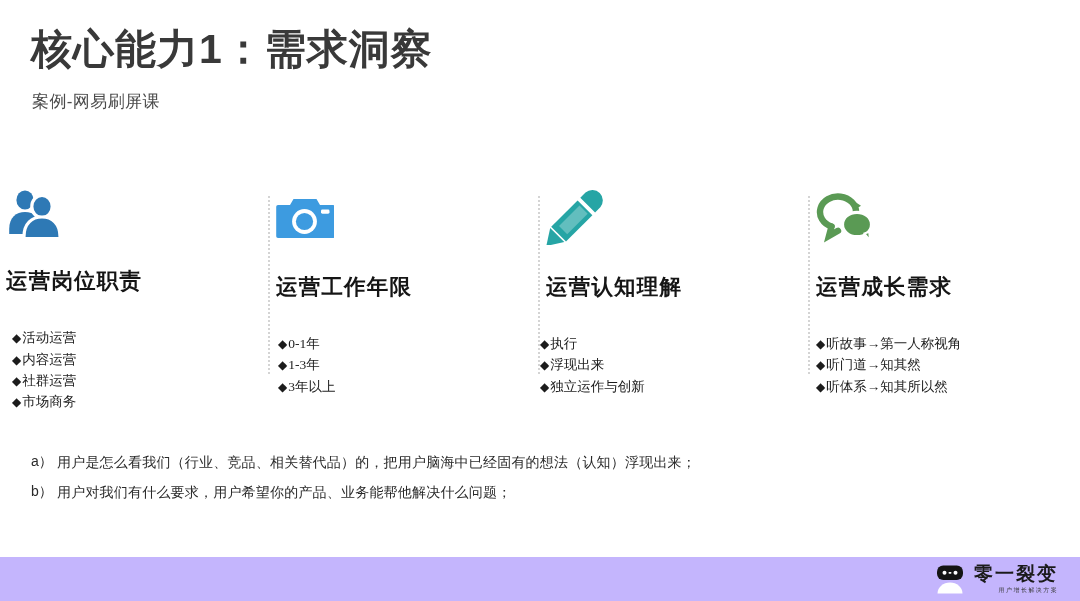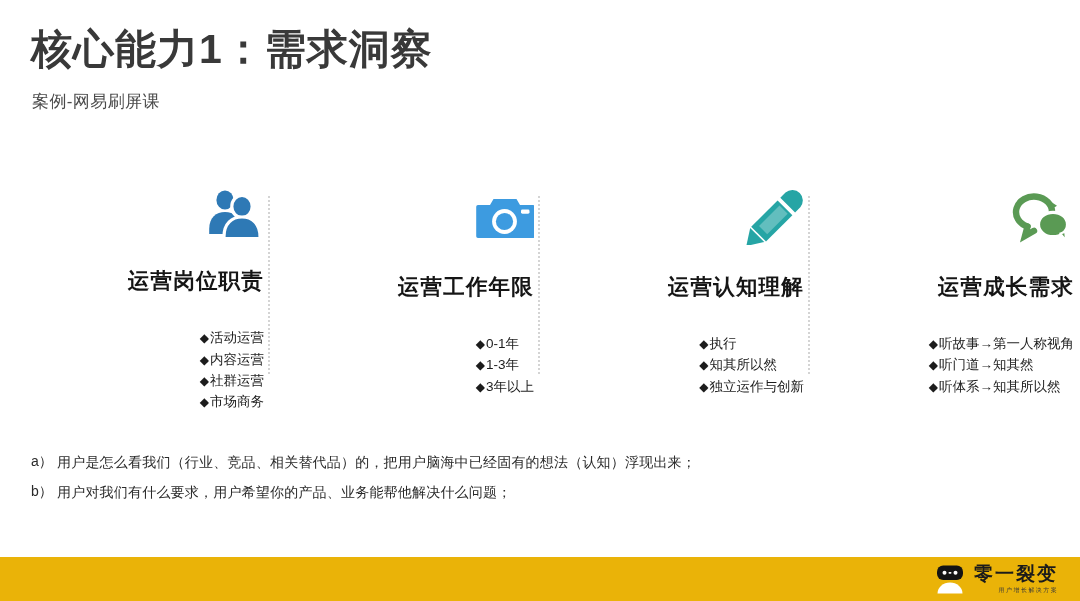--- a/index.html
+++ b/index.html
@@ -53,23 +53,24 @@
     top: 186px;
     width: 1080px;
     height: 240px;
     display: flex;
   }
   .col {
     position: relative;
     flex: 1 1 0;
     display: flex;
     flex-direction: column;
-    align-items: flex-end;
+    align-items: flex-start;
     padding: 0 6px;
     box-sizing: border-box;
+    font-family: Liberation Serif, serif;
   }
   .col .divider {
     position: absolute;
     right: 0;
     top: 10px;
     width: 0;
     height: 178px;
     border-left: 2px dotted #d4d4d4;
   }
   .col:last-child .divider { display: none; }
@@ -134,21 +135,21 @@
     line-height: 1.35;
   }
 
   
   .footer-bar {
     position: absolute;
     left: 0;
     bottom: 0;
     width: 1080px;
     height: 44px;
-    background: #eab308;
+    background: #c4b5fd;
   }
   .footer-logo {
     position: absolute;
     right: 22px;
     top: 50%;
     transform: translateY(-50%);
     display: flex;
     align-items: center;
   }
   .logo-mark {
@@ -238,21 +239,21 @@
             <path d="M39.5 3.5 a10.5 10.5 0 0 1 14.8 14.8 l-5.2 5.2 l-14.8 -14.8 z"></path>
             <path d="M31.6 11.4 l14.8 14.8 l-26.4 26.4 l-14.8 -14.8 z"></path>
             <path d="M4.2 38.9 l14.1 14.1 l-18.0 4.0 z"></path>
           </g>
           <path d="M33.5 16.5 l8.2 8.2 l-20.5 20.5 l-8.2 -8.2 z" fill="#ffffff" opacity="0.28"></path>
         </svg>
       </div>
       <div class="col-heading">运营认知理解</div>
       <ul class="bullets">
         <li><span class="dia">◆</span><span>执行</span></li>
-        <li><span class="dia">◆</span><span>知其所以然</span></li>
+        <li><span class="dia">◆</span><span>浮现出来</span></li>
         <li><span class="dia">◆</span><span>独立运作与创新</span></li>
       </ul>
       <div class="divider"></div>
     </div>
 
     <div class="col col-4">
       <div class="icon-wrap">
         <svg width="62" height="52" viewBox="0 0 62 52" aria-hidden="true">
           <g fill="none" stroke="#5A9A54" stroke-width="6.4" stroke-linecap="round">
             <path d="M40 21.5 A18 15.5 0 1 0 15.5 35.5"></path>

